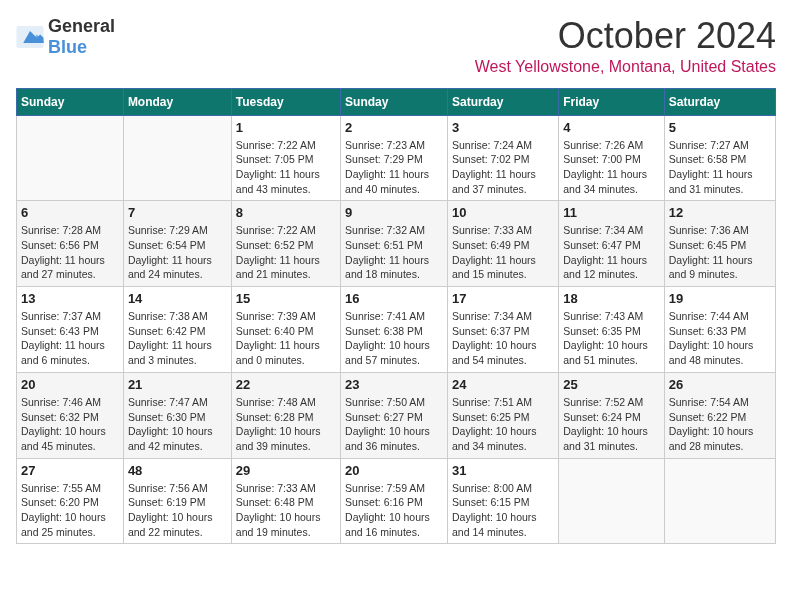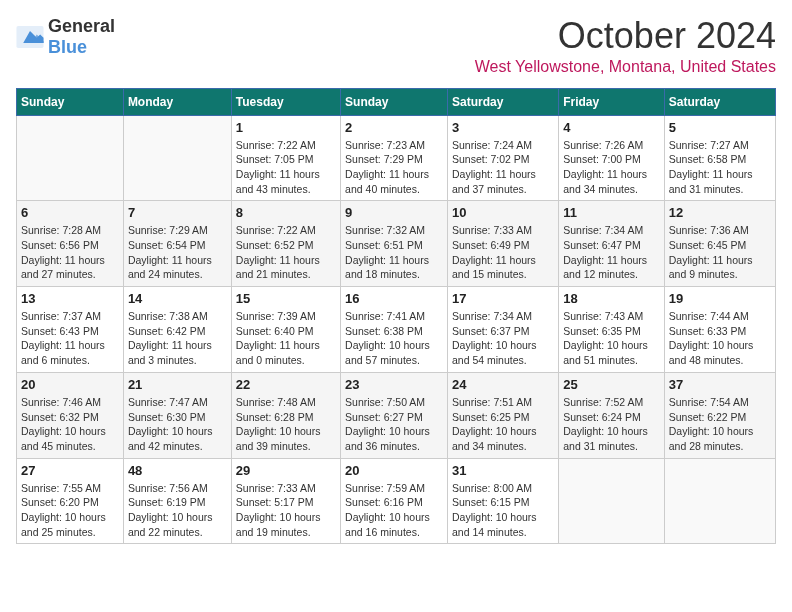--- a/index.html
+++ b/index.html
@@ -265,21 +265,21 @@
           <div class="cell-info">Sunset: 6:25 PM</div>
           <div class="cell-info">Daylight: 10 hours and 34 minutes.</div>
         </td>
         <td>
           <div class="cell-day">25</div>
           <div class="cell-info">Sunrise: 7:52 AM</div>
           <div class="cell-info">Sunset: 6:24 PM</div>
           <div class="cell-info">Daylight: 10 hours and 31 minutes.</div>
         </td>
         <td>
-          <div class="cell-day">37</div>
+          <div class="cell-day">26</div>
           <div class="cell-info">Sunrise: 7:54 AM</div>
           <div class="cell-info">Sunset: 6:22 PM</div>
           <div class="cell-info">Daylight: 10 hours and 28 minutes.</div>
         </td>
       </tr>
       <tr>
         <td>
           <div class="cell-day">27</div>
           <div class="cell-info">Sunrise: 7:55 AM</div>
           <div class="cell-info">Sunset: 6:20 PM</div>
@@ -287,21 +287,21 @@
         </td>
         <td>
           <div class="cell-day">48</div>
           <div class="cell-info">Sunrise: 7:56 AM</div>
           <div class="cell-info">Sunset: 6:19 PM</div>
           <div class="cell-info">Daylight: 10 hours and 22 minutes.</div>
         </td>
         <td>
           <div class="cell-day">29</div>
           <div class="cell-info">Sunrise: 7:33 AM</div>
-          <div class="cell-info">Sunset: 5:17 PM</div>
+          <div class="cell-info">Sunset: 6:48 PM</div>
           <div class="cell-info">Daylight: 10 hours and 19 minutes.</div>
         </td>
         <td>
           <div class="cell-day">20</div>
           <div class="cell-info">Sunrise: 7:59 AM</div>
           <div class="cell-info">Sunset: 6:16 PM</div>
           <div class="cell-info">Daylight: 10 hours and 16 minutes.</div>
         </td>
         <td>
           <div class="cell-day">31</div>

